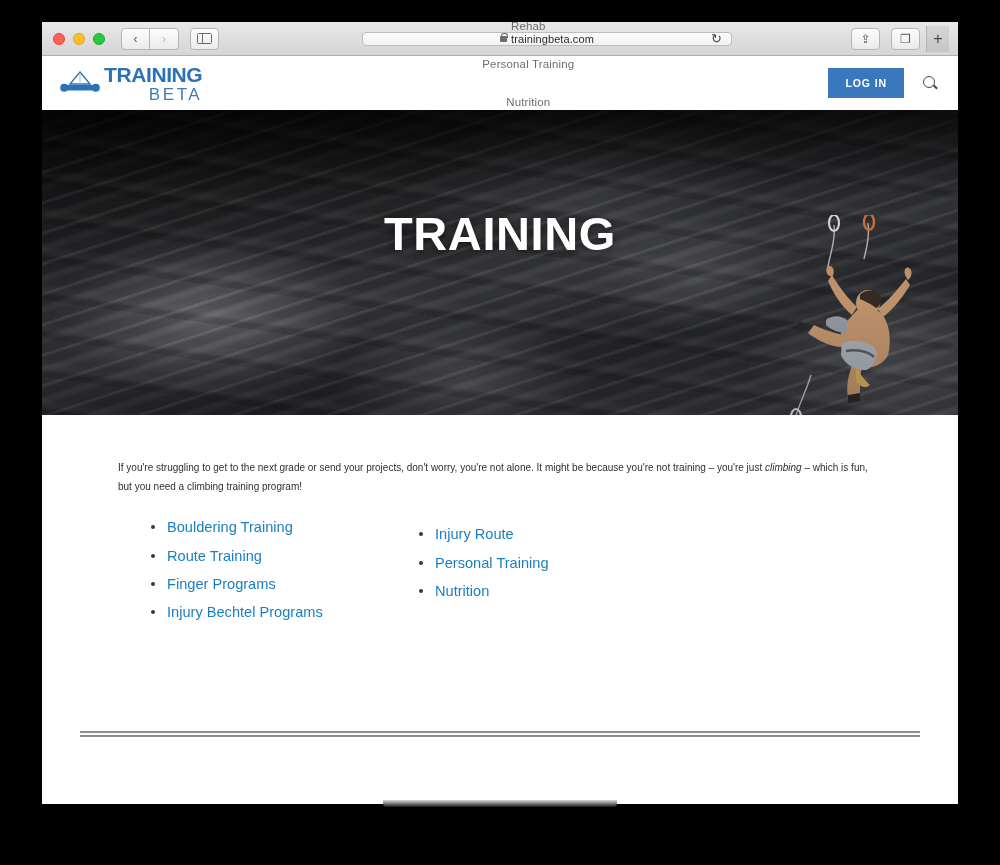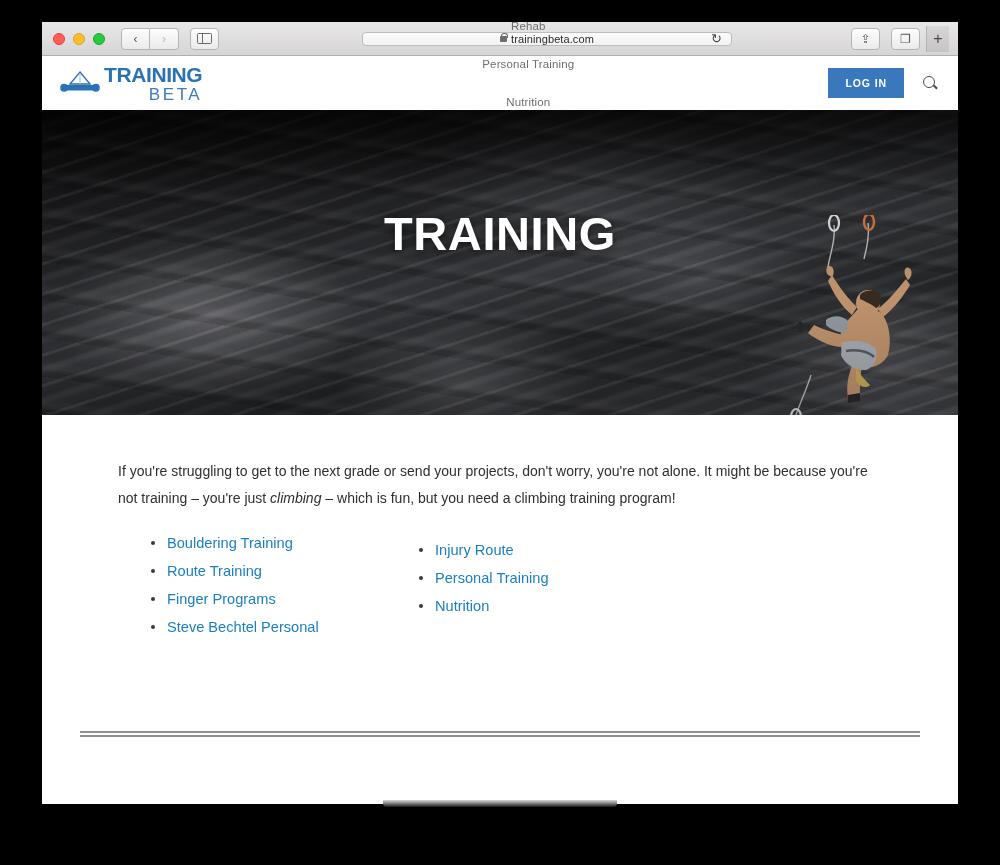--- a/index.html
+++ b/index.html
@@ -295,21 +295,21 @@
   
   .content {
     background: #ffffff;
     padding: 43px 0 0 0;
     position: relative;
     height: 389px;
   }
   .content-inner { width: 760px; margin-left: 76px; }
 
   .para {
-    font-size: 14px;
+    font-size: 10px;
     color: #2f2f2f;
     line-height: 1.92;
     margin-bottom: 21px;
     font-family: "Liberation Sans", sans-serif;
   }
   .para em { font-style: italic; }
 
   .link-columns {
     display: flex;
     margin-top: 18px;
@@ -473,21 +473,21 @@
     <div class="content-inner">
       <p class="para"><span>If you're struggling to get to the next grade or send your projects, don't worry, you're not alone. It might be because you're not training – you're just </span><em>climbing</em><span> – which is fun, but you need a climbing training program!</span></p>
 
 
       <div class="link-columns">
         <div class="link-col-left">
           <ul class="link-list">
             <li><a>Bouldering Training</a></li>
             <li><a>Route Training</a></li>
             <li><a>Finger Programs</a></li>
-            <li><a>Steve Bechtel Personal</a></li>
+            <li><a>Injury Bechtel Programs</a></li>
           </ul>
         </div>
         <div class="link-col-right">
           <ul class="link-list">
             <li><a>Injury Route</a></li>
             <li><a>Personal Training</a></li>
             <li><a>Nutrition</a></li>
           </ul>
         </div>
       </div>

